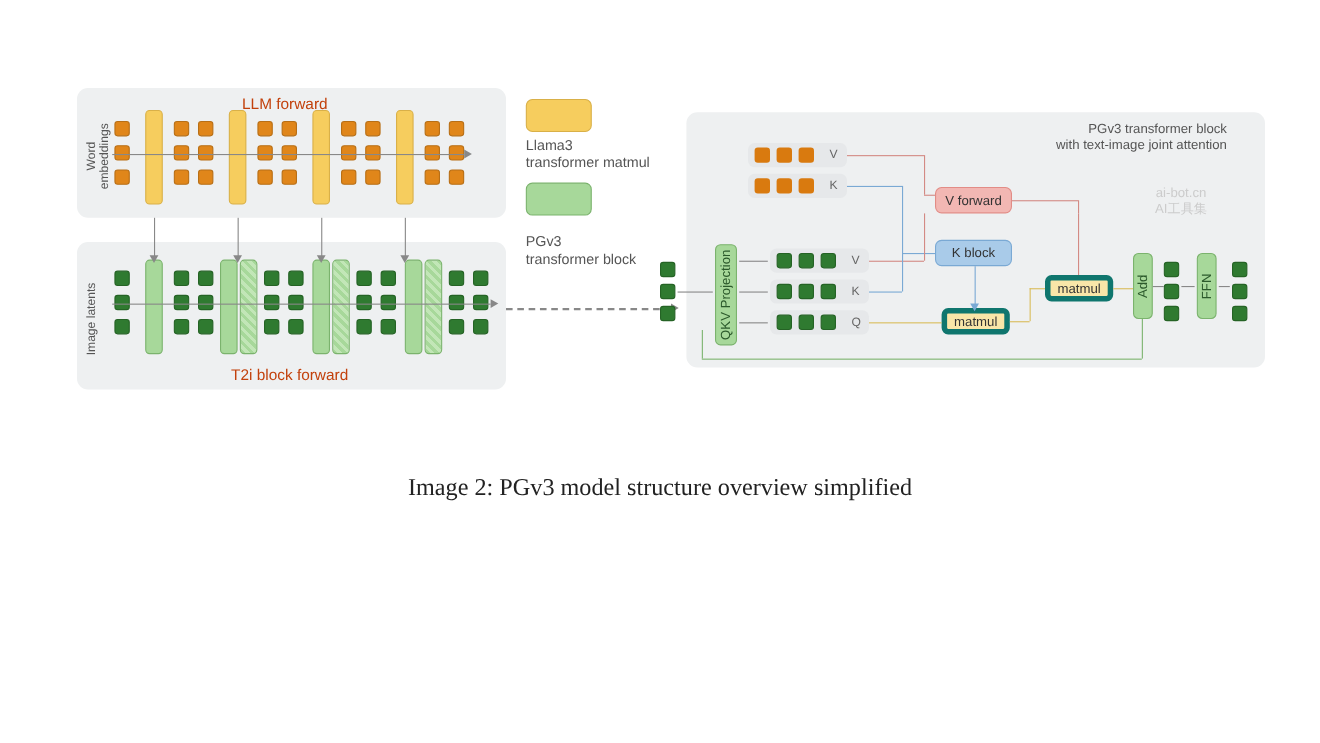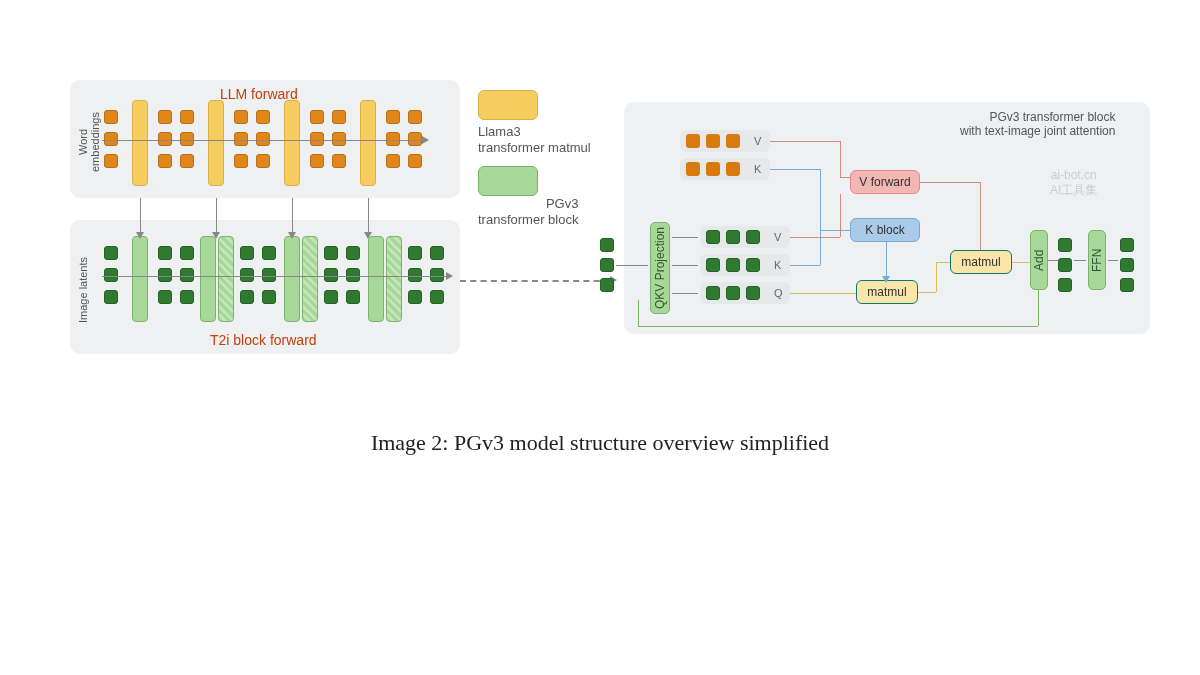--- a/index.html
+++ b/index.html
@@ -78,21 +78,21 @@
   .pill {
     position:absolute;
     border-radius:6px;
     font-size:12px;
     display:flex; align-items:center; justify-content:center;
     color:#333;
   }
   .pill.grey  { background:#e6e8ea; }
   .pill.red   { background:#f2b7b3; border:1px solid #e28c86; }
   .pill.blue  { background:#a9cbe9; border:1px solid #7aa9d4; }
-  .pill.yellowb { background:#f9e6a8; border:1px solid #0f766e; }
+  .pill.yellowb { background:#f9e6a8; border:5px solid #0f766e; }
   .vbox {
     position:absolute;
     background:#a7d89a; border:1px solid #7bb36d;
     border-radius:5px;
     writing-mode: vertical-rl; transform: rotate(180deg);
     display:flex; align-items:center; justify-content:center;
     font-size:12px; color:#2c5a2c;
   }
   .tiny { position:absolute; font-size:11px; color:#666; }
   .wm { position:absolute; color:#ccc; font-size:12px; }
@@ -196,21 +196,21 @@
 <div class="arrow-head down" style="left:212px; top:232px;"></div>
 <div class="arrow-v" style="left:292px; top:198px; height:36px;"></div>
 <div class="arrow-head down" style="left:288px; top:232px;"></div>
 <div class="arrow-v" style="left:368px; top:198px; height:36px;"></div>
 <div class="arrow-head down" style="left:364px; top:232px;"></div>
 
 <div class="swatch" style="left:478px; top:90px; background:#f6cd5e; border:1px solid #d9b048;"></div>
 <div class="legend-text" style="left:478px; top:124px; white-space:pre-line;">Llama3
 transformer matmul</div>
 <div class="swatch" style="left:478px; top:166px; background:#a7d89a; border:1px solid #7bb36d;"></div>
-<div class="legend-text" style="left:478px; top:196px; white-space:pre-line;text-align:right;">PGv3
+<div class="legend-text" style="left:478px; top:212px; white-space:pre-line;">PGv3
 transformer block</div>
 
 <div class="dashed" style="left:460px; top:280px; width:150px;"></div>
 <div class="arrow-head right" style="left:610px; top:276px; border-left-color:#888;"></div>
 
 <div class="panel" style="left:624px; top:102px; width:526px; height:232px;"></div>
 <div class="legend-text" style="left:960px; top:110px; font-size:12px; text-align:right; white-space:pre-line;">PGv3 transformer block
 with text-image joint attention</div>
 
 <div class="wm" style="left:1050px; top:168px; white-space:pre-line; text-align:center;">ai-bot.cn

